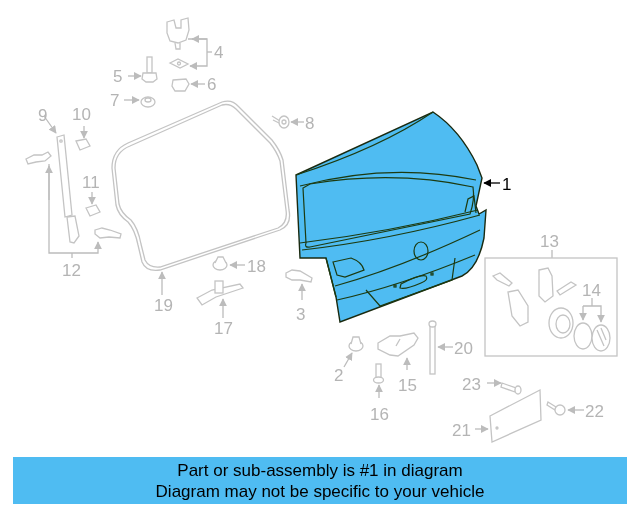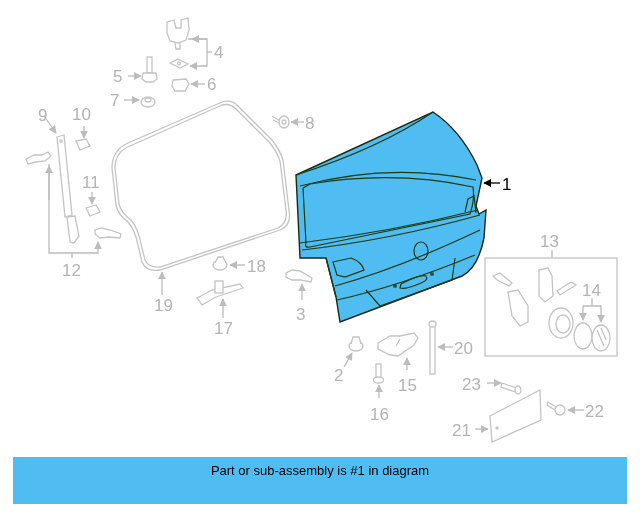--- a/index.html
+++ b/index.html
@@ -9,21 +9,21 @@
   .callout-main { fill: #000000; }
   .part { fill: none; stroke: #c4c4c4; stroke-width: 1.3; }
   .part-fill { fill: #ffffff; stroke: #c4c4c4; stroke-width: 1.3; }
   .leader { fill: none; stroke: #bcbcbc; stroke-width: 1.3; }
   .arrowhead { fill: #bcbcbc; }
   .gate { fill: #4fbcf2; stroke: #1a2a10; stroke-width: 1.4; }
   .gate-line { fill: none; stroke: #1c3a10; stroke-width: 1.2; }
   #banner {
     position: absolute; left: 13px; top: 457px; width: 614px; height: 47px;
     background: #4fbcf2; color: #000; text-align: center;
-    font-size: 13px; line-height: 21px; padding-top: 3px; box-sizing: border-box;
+    font-size: 17px; line-height: 21px; padding-top: 3px; box-sizing: border-box;
   }
   #banner div { white-space: nowrap; }
 </style>
 </head>
 <body>
 
 <svg id="diagram" viewBox="0 0 640 455" xmlns="http://www.w3.org/2000/svg">
   <defs>
     <marker id="arr" viewBox="0 0 10 10" refX="9" refY="5" markerWidth="6" markerHeight="6" orient="auto">
       <path d="M0,0 L10,5 L0,10 z" class="arrowhead"></path>
@@ -212,13 +212,14 @@
   <g>
     <path class="part-fill" d="M548,402 L556,407 L555,410 L547,405 Z"></path>
     <ellipse class="part-fill" cx="560" cy="410" rx="5" ry="5"></ellipse>
     <path class="leader" d="M584,410 L568,410" marker-end="url(#arr)"></path>
   </g>
   <text class="callout" x="585" y="417">22</text>
 </svg>
 
 <div id="banner">
   <div>Part or sub-assembly is #1 in diagram</div>
+  <div>Diagram may not be specific to your vehicle</div>
 </div>
 
 </body></html>

